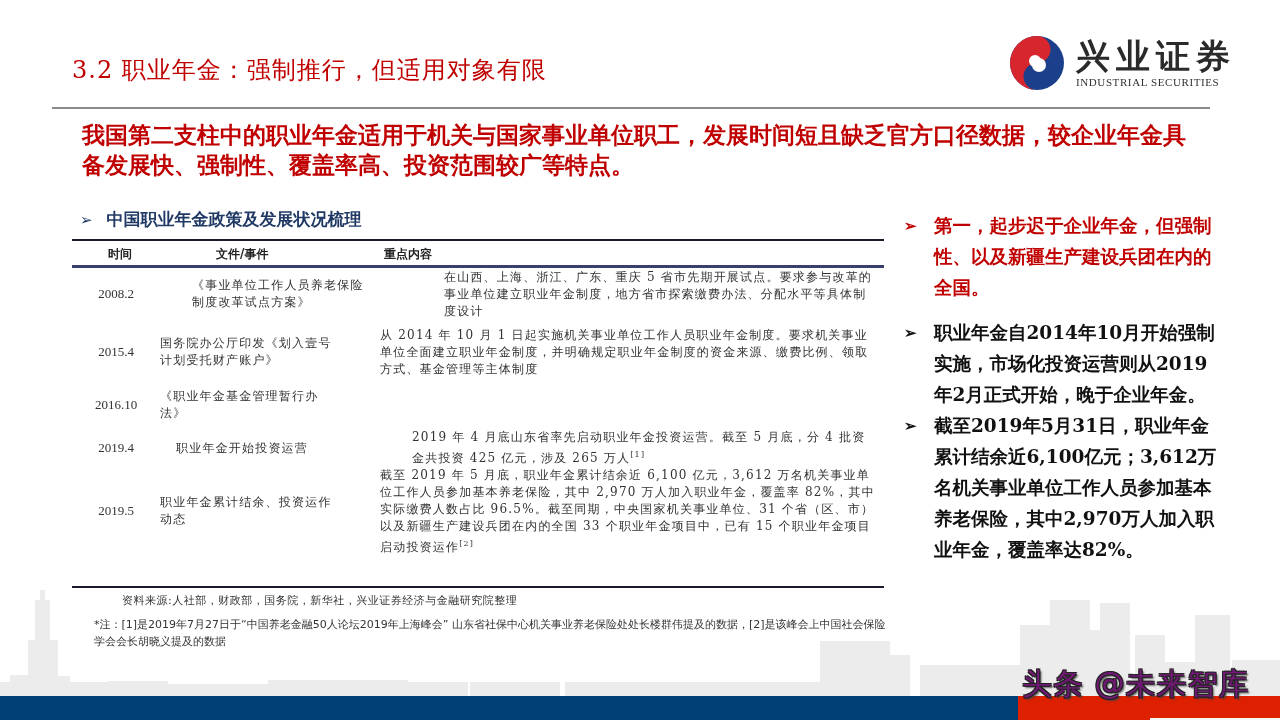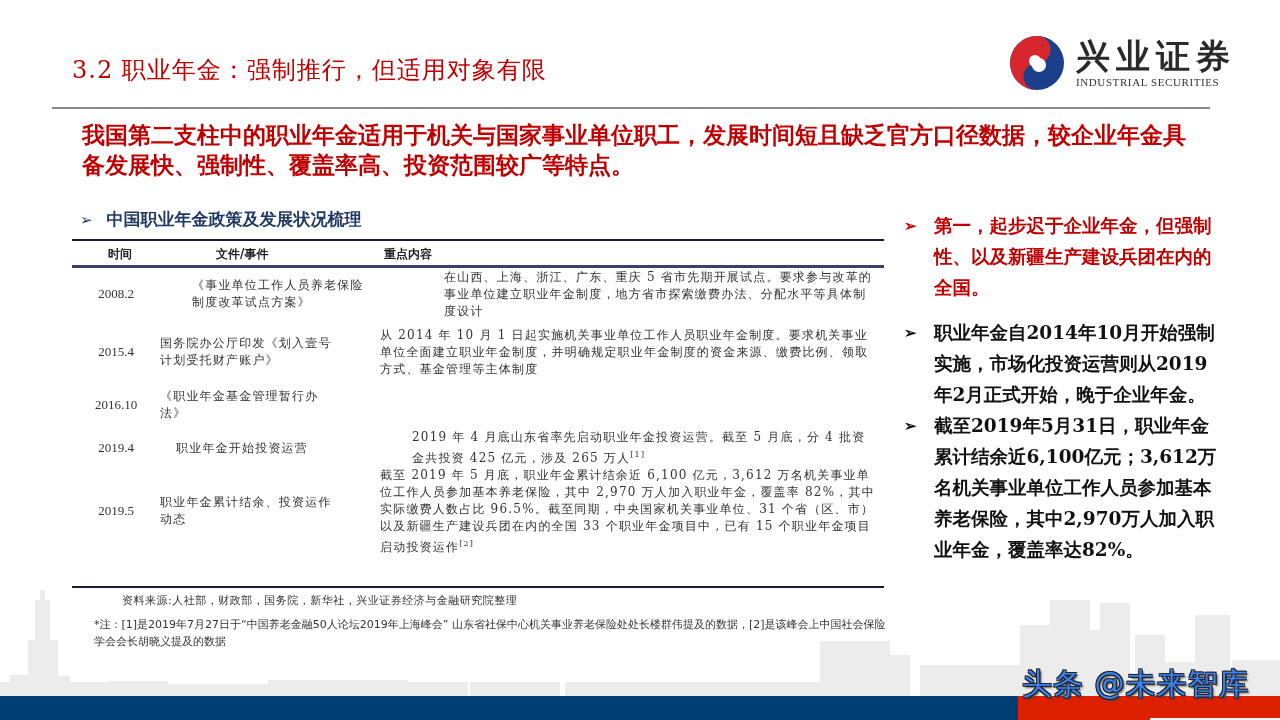--- a/index.html
+++ b/index.html
@@ -58,21 +58,21 @@
     .bullet { display: flex; font-size: 18.5px; line-height: 31px; margin-bottom: 0; font-weight: bold; }
     .bullet .marker { width: 30px; flex: none; font-size: 15px; padding-top: 1px; }
     .bullet.red { color: #c00000; margin-bottom: 14px; }
     .bullet.red .marker { color: #c00000; }
     .bullet.black { color: #111; }
     .bullet.black .marker { color: #111; }
 
     
     .watermark {
       position: absolute; left: 1022px; top: 664px; z-index: 3;
-      font-size: 30px; color: #3b82f6; letter-spacing: 1px;
+      font-size: 30px; color: #701a75; letter-spacing: 1px;
       text-shadow: 1px 1px 0 #222, -1px -1px 0 #222, 1px -1px 0 #222, -1px 1px 0 #222, 2px 2px 2px #444;
     }
 
     
     .bar-blue { position: absolute; left: 0; top: 696px; width: 1280px; height: 24px; background: #003f73; z-index: 1; }
     .bar-red { position: absolute; left: 1018px; top: 696px; width: 262px; height: 24px; background: #dd2000; z-index: 2; }
     .bar-red2 { position: absolute; left: 1150px; top: 718px; width: 130px; height: 2px; background: #f5f5f5; z-index: 2; }
   </style>
 </head>
 <body>

